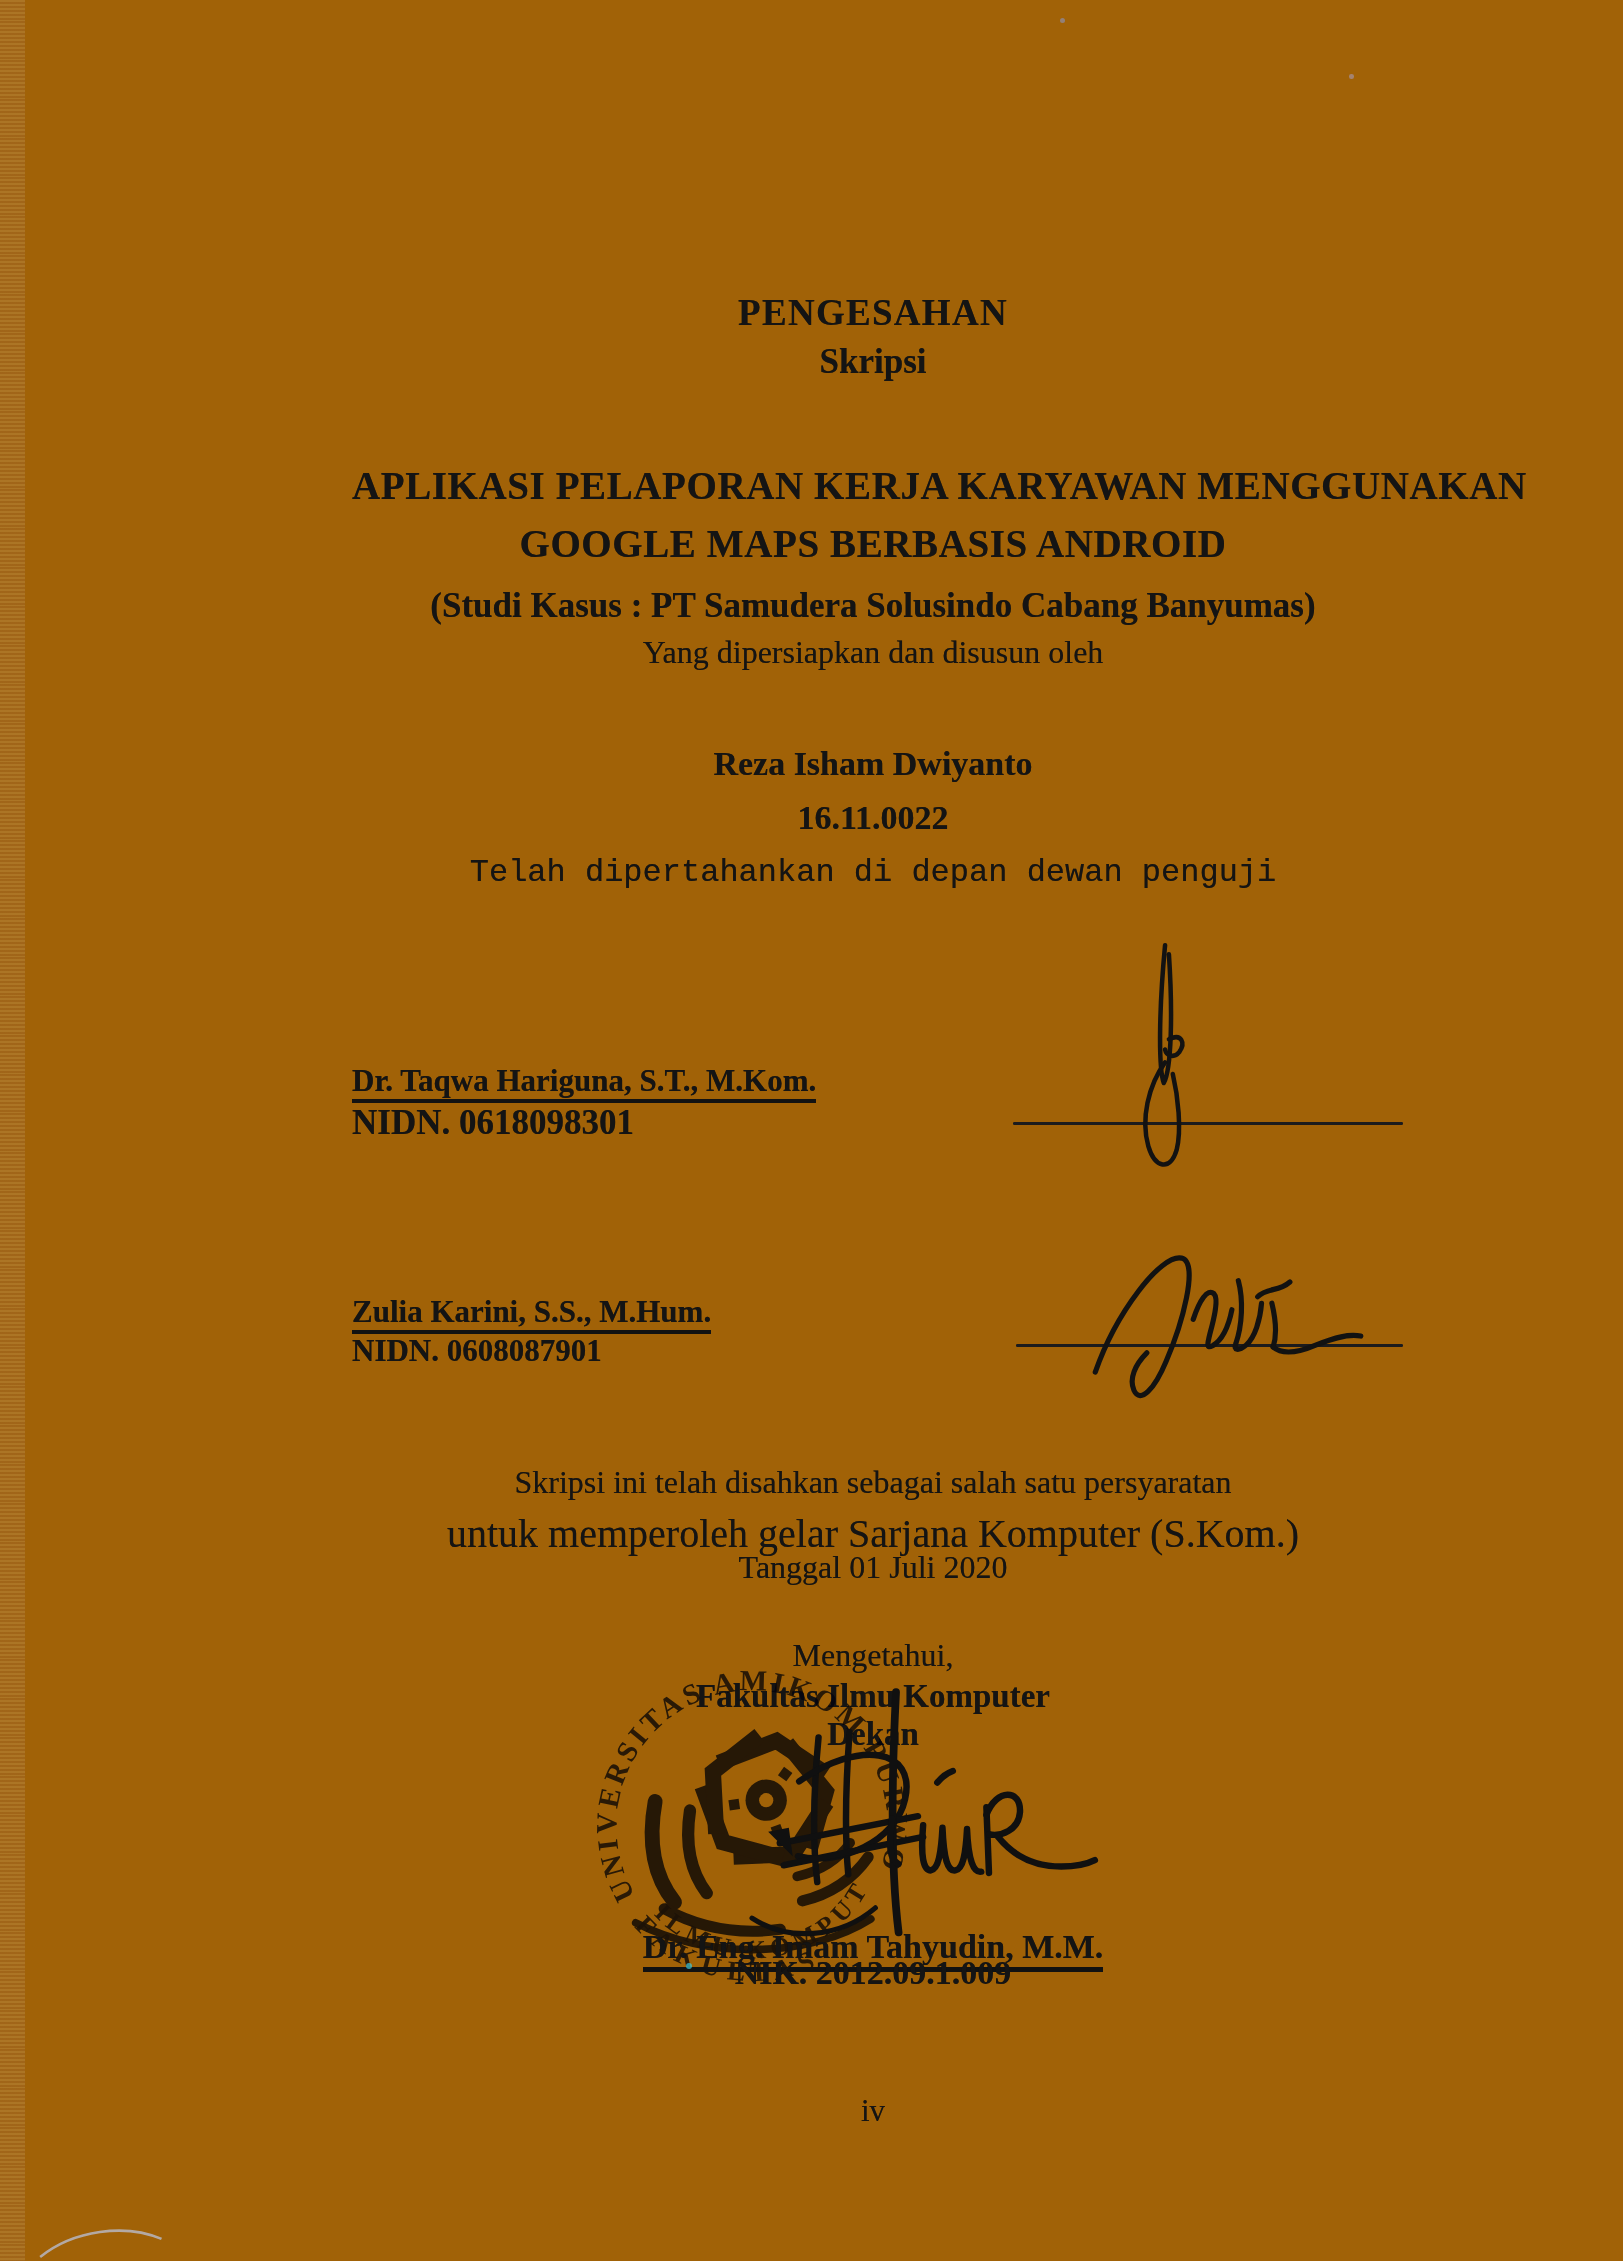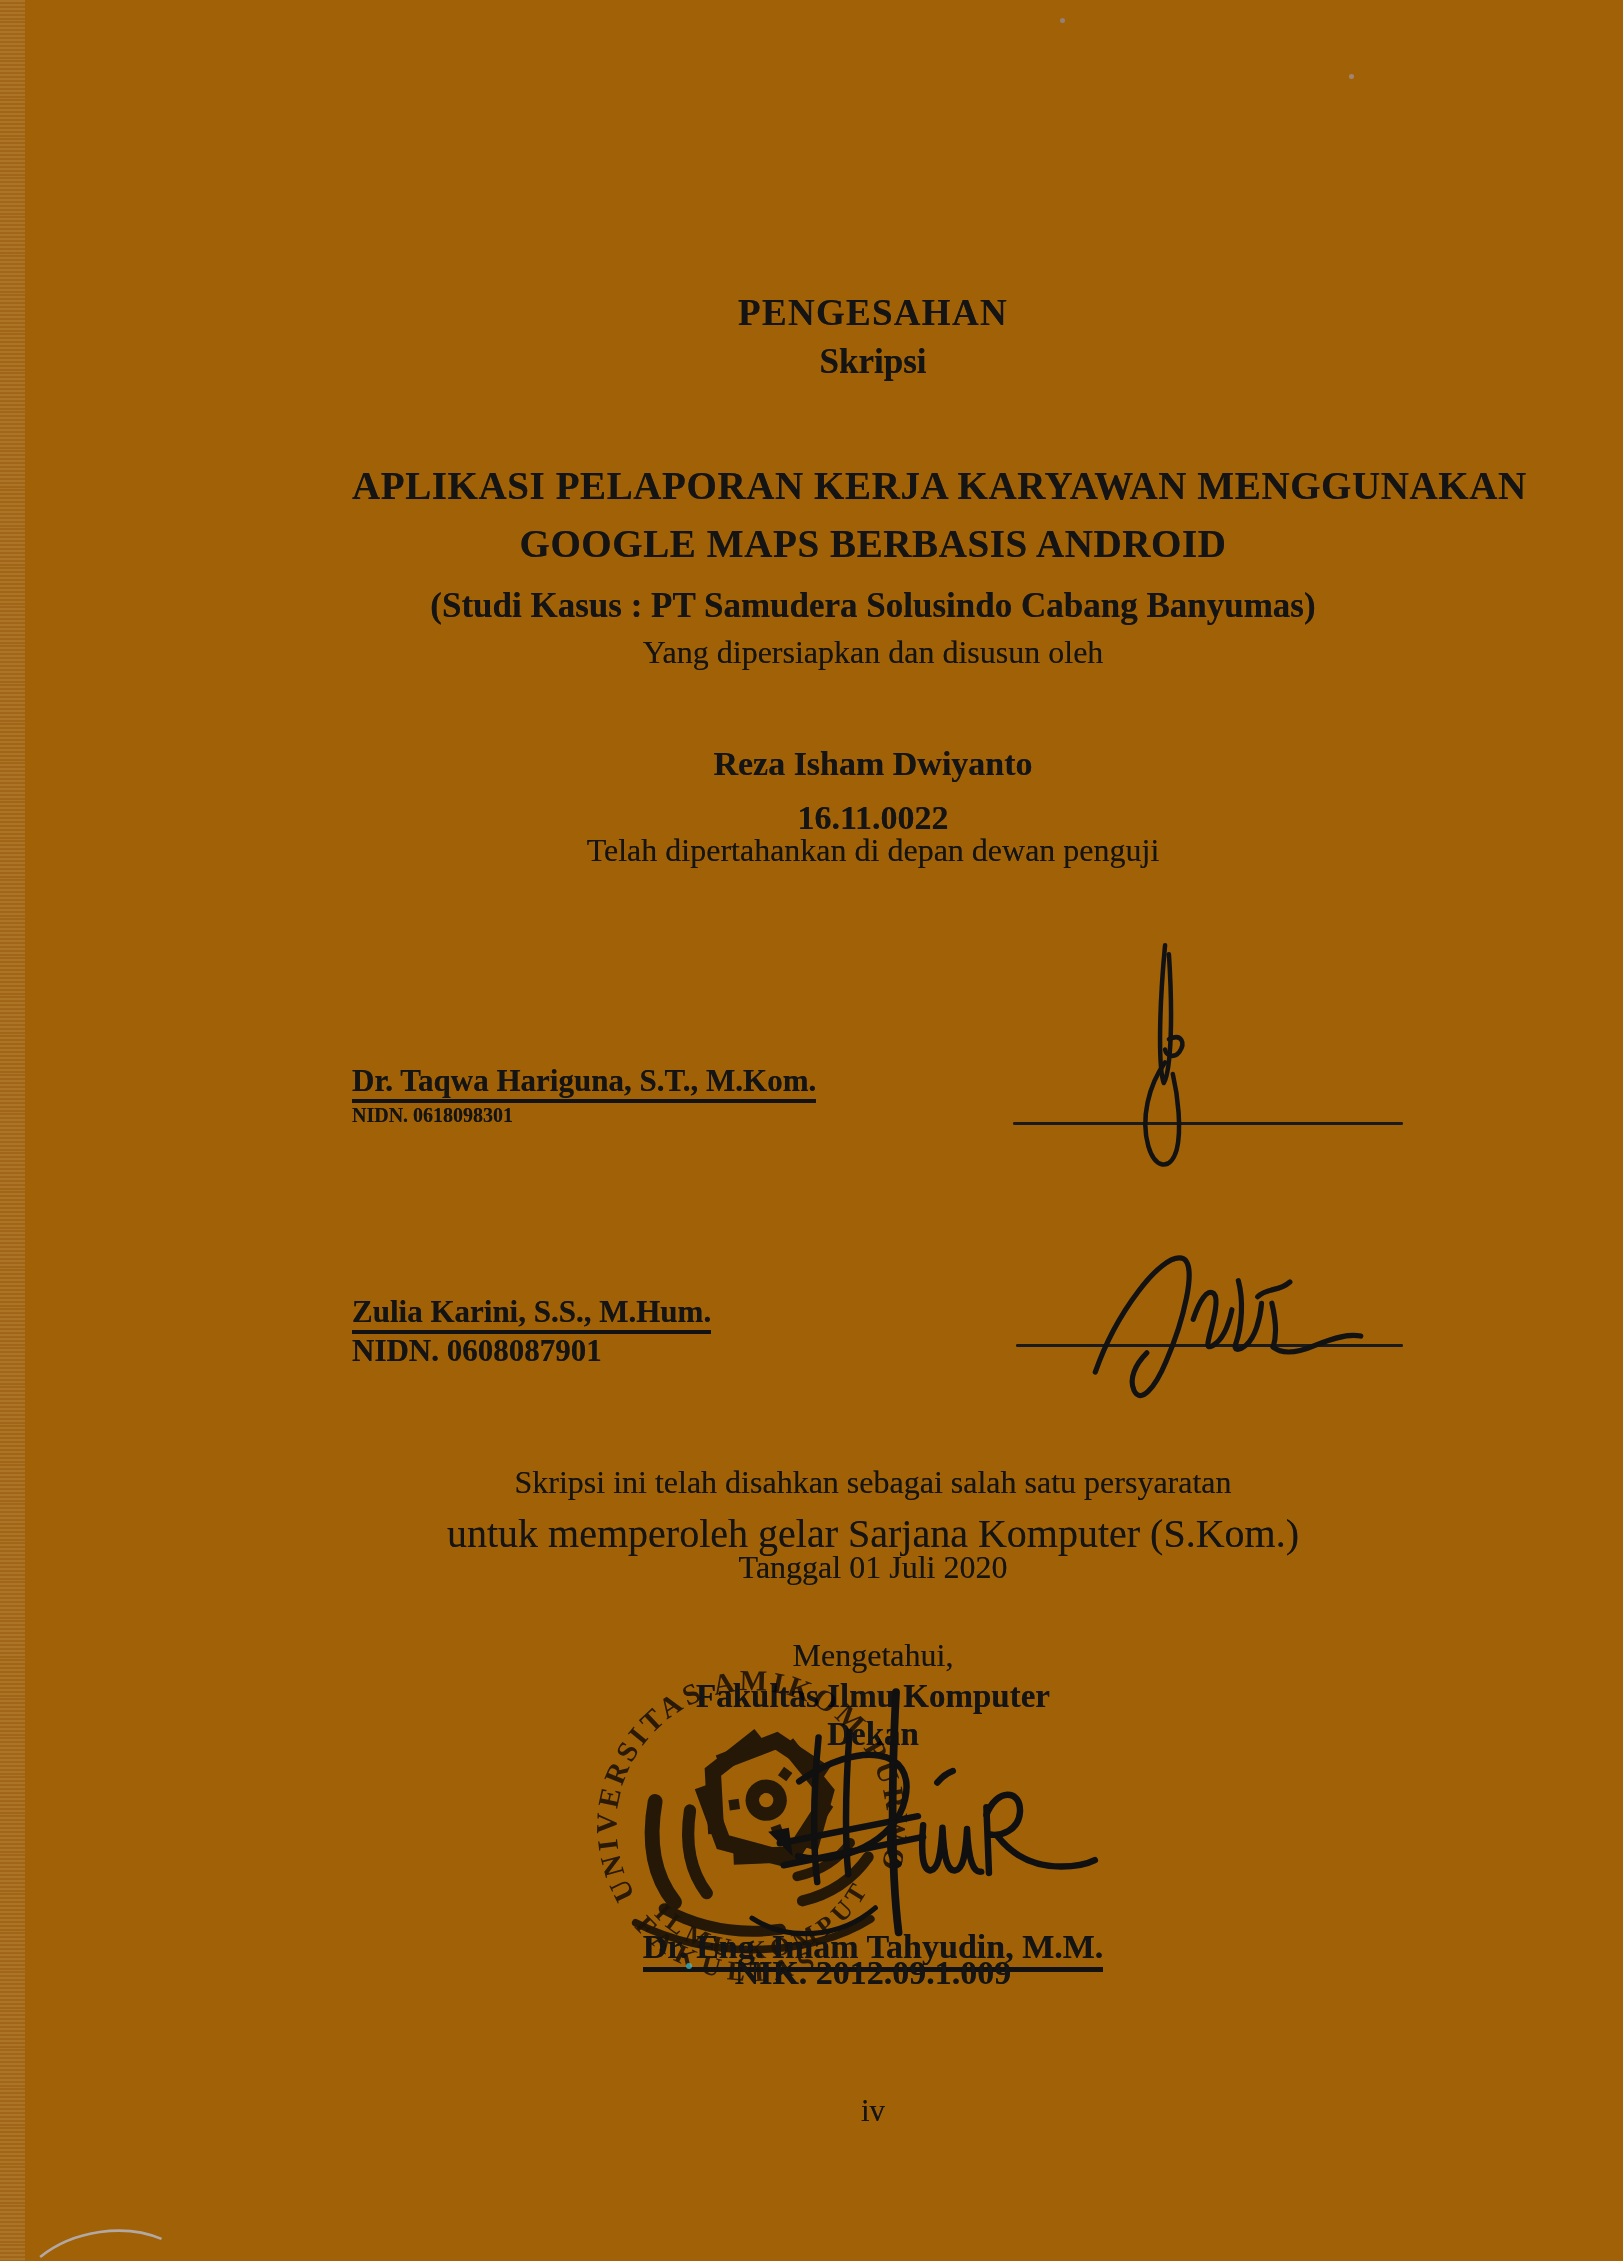--- a/index.html
+++ b/index.html
@@ -50,24 +50,24 @@
   <div class="txt b" style="top:294px;font-size:37px;letter-spacing:1.3px;">PENGESAHAN</div>
   <div class="txt b" style="top:344px;font-size:35px;">Skripsi</div>
 
   <div class="txt b" style="top:466px;font-size:39px;letter-spacing:0.6px;">APLIKASI PELAPORAN KERJA KARYAWAN MENGGUNAKAN</div>
   <div class="txt b" style="top:524px;font-size:39px;letter-spacing:0.6px;">GOOGLE MAPS BERBASIS ANDROID</div>
   <div class="txt b" style="top:588px;font-size:35px;text-align:center;">(Studi Kasus : PT Samudera Solusindo Cabang Banyumas)</div>
   <div class="txt" style="top:636px;font-size:32px;">Yang dipersiapkan dan disusun oleh</div>
 
   <div class="txt b" style="top:747px;font-size:34px;">Reza Isham Dwiyanto</div>
   <div class="txt b" style="top:801px;font-size:34px;">16.11.0022</div>
-  <div class="txt" style="top:834px;font-size:32px;">Telah dipertahankan di depan dewan penguji</div>
+  <div class="txt" style="top:857px;font-size:32px;font-family:Liberation Mono, monospace;">Telah dipertahankan di depan dewan penguji</div>
 
   <div class="lft b" style="top:1065px;font-size:31px;"><span class="ul">Dr. Taqwa Hariguna, S.T., M.Kom.</span></div>
-  <div class="lft b" style="top:1105px;font-size:20px;">NIDN. 0618098301</div>
+  <div class="lft b" style="top:1105px;font-size:35px;">NIDN. 0618098301</div>
   <div class="sig-line" style="top:1122px;left:1013px;width:390px;"></div>
 
   <svg style="left:1120px;top:936px;" width="103" height="258" viewBox="0 0 160 400">
     <g fill="none" stroke="#121212" stroke-width="7" stroke-linecap="round" stroke-linejoin="round">
       <path d="M 70,14 C 60,120 60,206 68,228 C 80,206 82,120 76,28"></path>
       <path d="M 76,160 C 96,150 102,166 92,180 C 84,190 72,186 70,176"></path>
       <path d="M 70,196 C 44,232 32,284 44,326 C 54,360 78,366 88,332 C 96,300 90,248 82,214"></path>
     </g>
   </svg>
 

